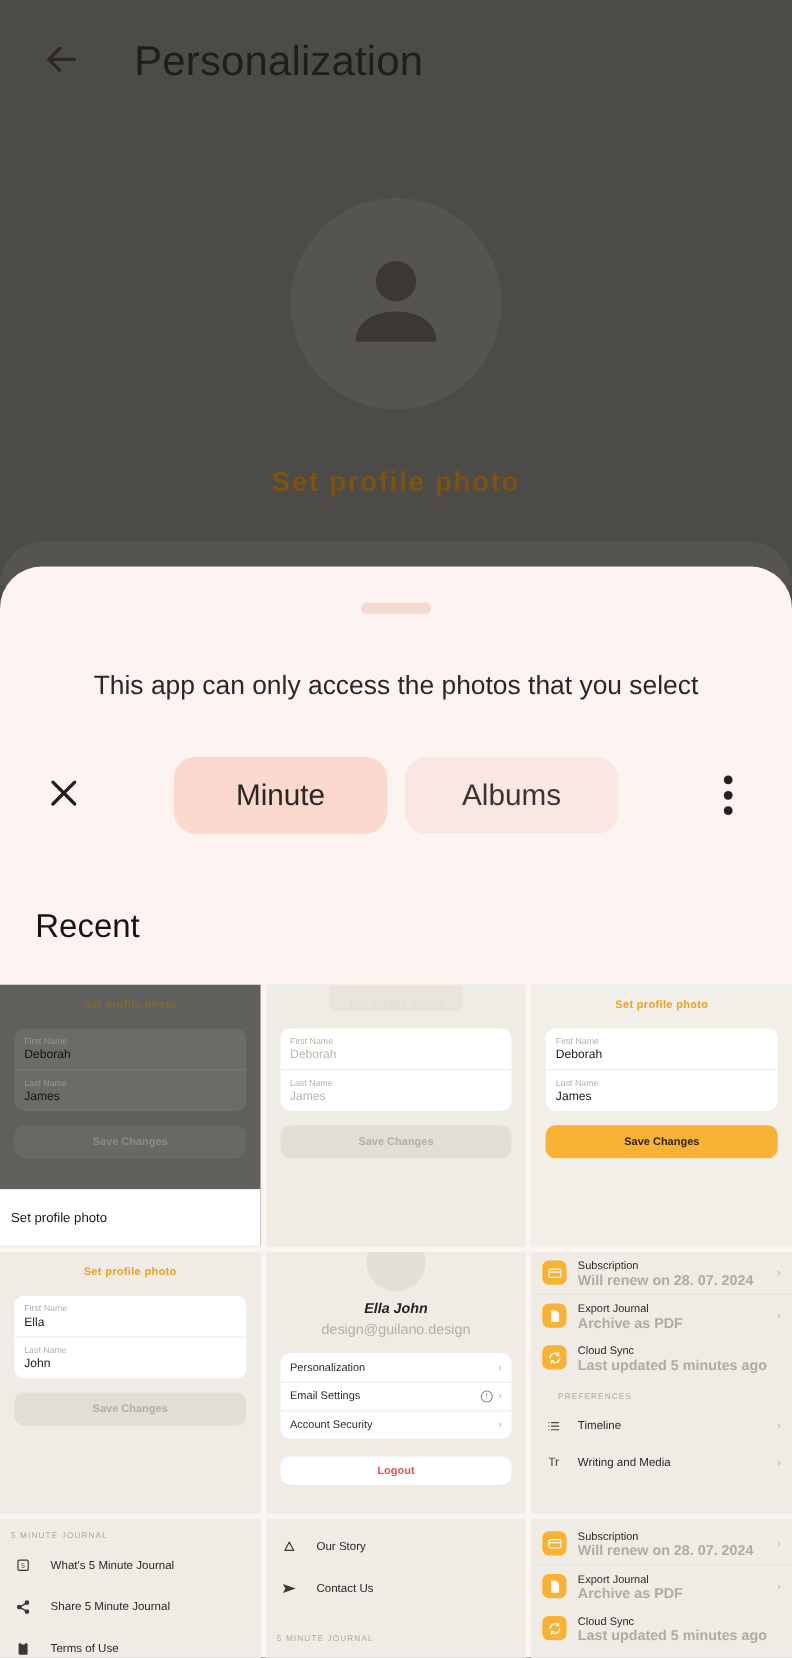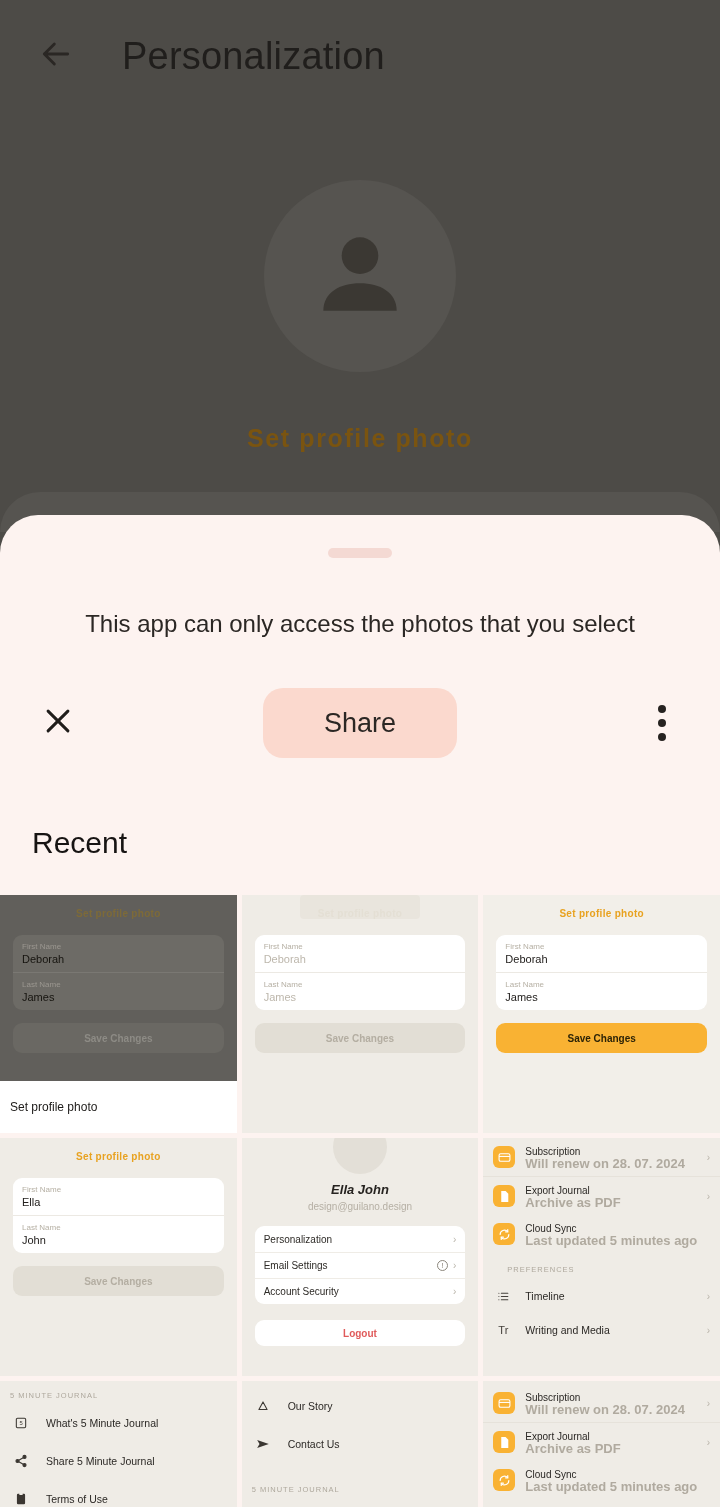--- a/index.html
+++ b/index.html
@@ -168,21 +168,21 @@
     background: #fff; display: flex; align-items: center;
     padding-left: 10px; font-size: 12px; color: #1d1b19;
   }
 
   
   .mini-avatar {
     width: 54px; height: 54px; border-radius: 50%; background: #e3dfd7;
     margin: -18px auto 0 auto;
   }
   .mini-name { text-align: center; font-size: 13px; font-weight: 700; color: #262320; margin-top: 8px; font-style: italic; }
-  .mini-email { text-align: center; font-size: 10px; color: #b5afa4; margin-top: 4px; }
+  .mini-email { text-align: center; font-size: 13px; color: #b5afa4; margin-top: 4px; }
   .mini-list {
     margin: 14px 13px 0 13px; background: #fff; border-radius: 9px; overflow: hidden;
   }
   .mini-row {
     display: flex; align-items: center; height: 26px; padding: 0 9px;
     font-size: 10px; color: #2e2b27;
   }
   .mini-row + .mini-row { border-top: 1px solid #efece6; }
   .mini-row .sp { flex: 1 1 auto; }
   .mini-chev { color: #bab5ab; font-size: 10px; margin-left: 5px; }
@@ -279,21 +279,22 @@
     <div class="sheet-toolbar">
       <div class="close-btn">
         <span>
           <svg viewBox="0 0 24 24" fill="none" stroke="#201d1b" stroke-width="2.1" stroke-linecap="round">
             <path d="M5 5l14 14M19 5L5 19"></path>
           </svg>
         </span>
       </div>
 
       <div class="tabs">
-        <button class="tab selected">Share</button>
+        <button class="tab selected">Minute</button>
+        <button class="tab unselected">Albums</button>
       </div>
 
       <div class="overflow-btn">
         <i></i>
         <i></i>
         <i></i>
       </div>
     </div>
 
     <div class="section-title">Recent</div>

